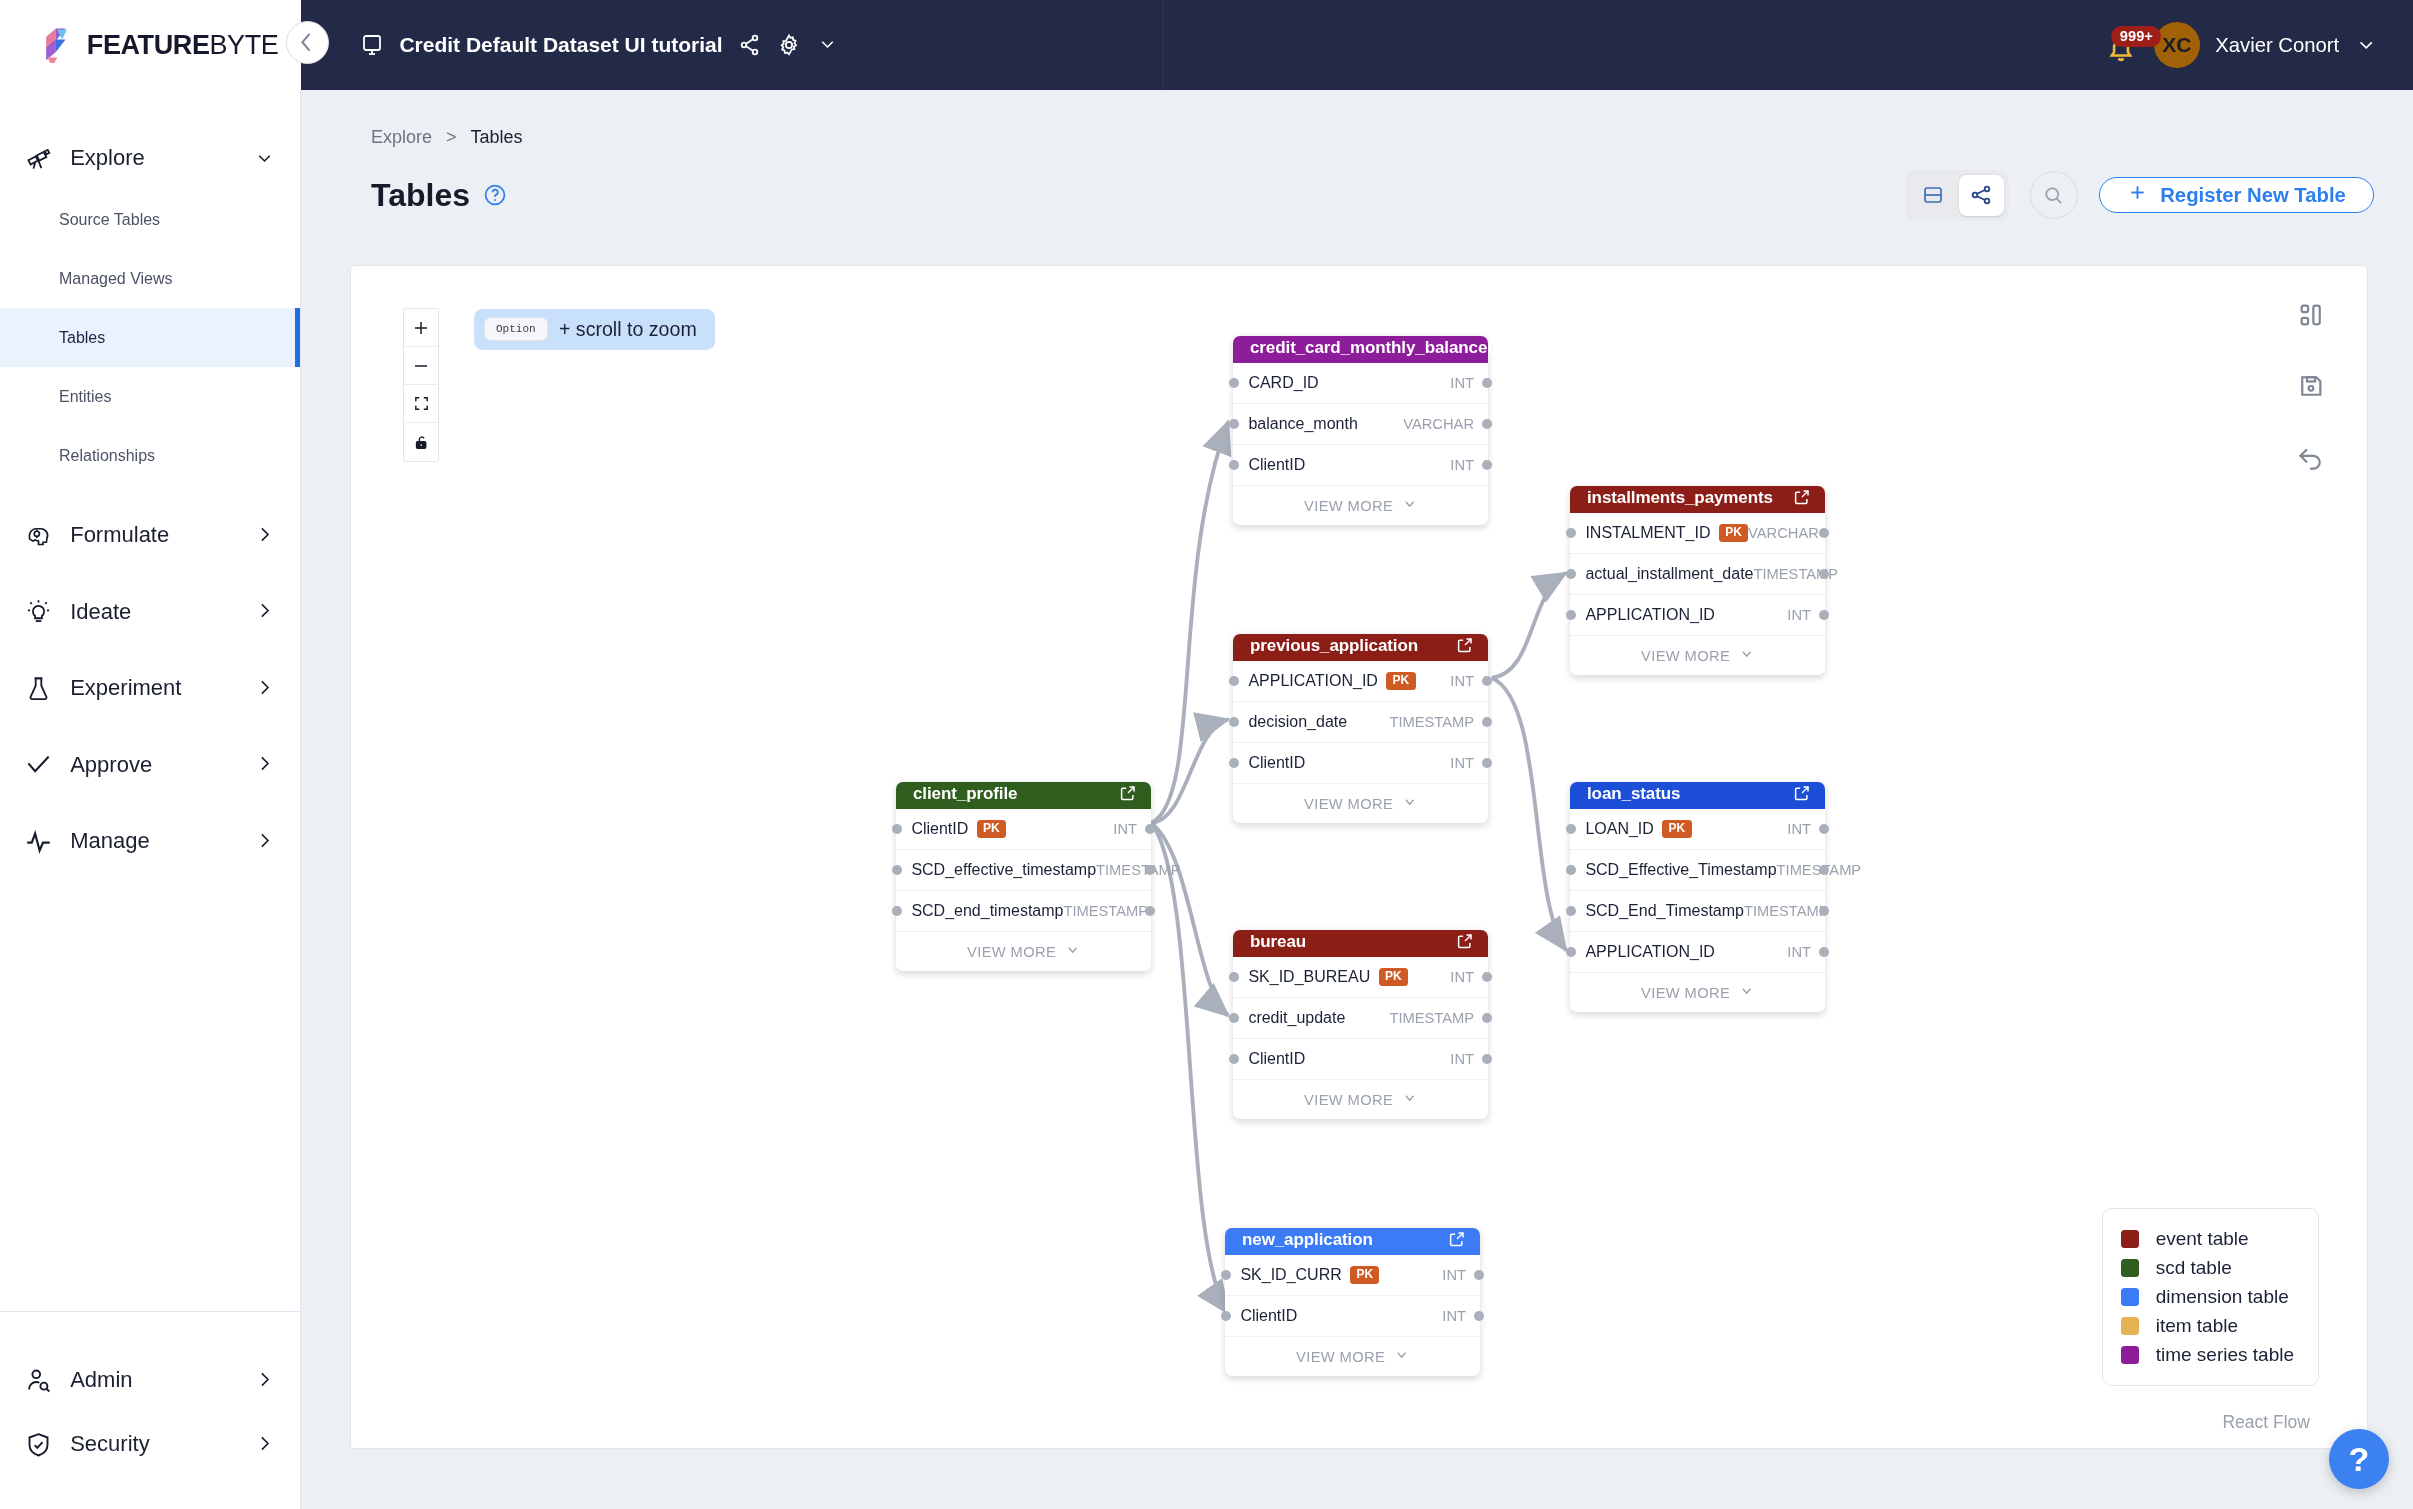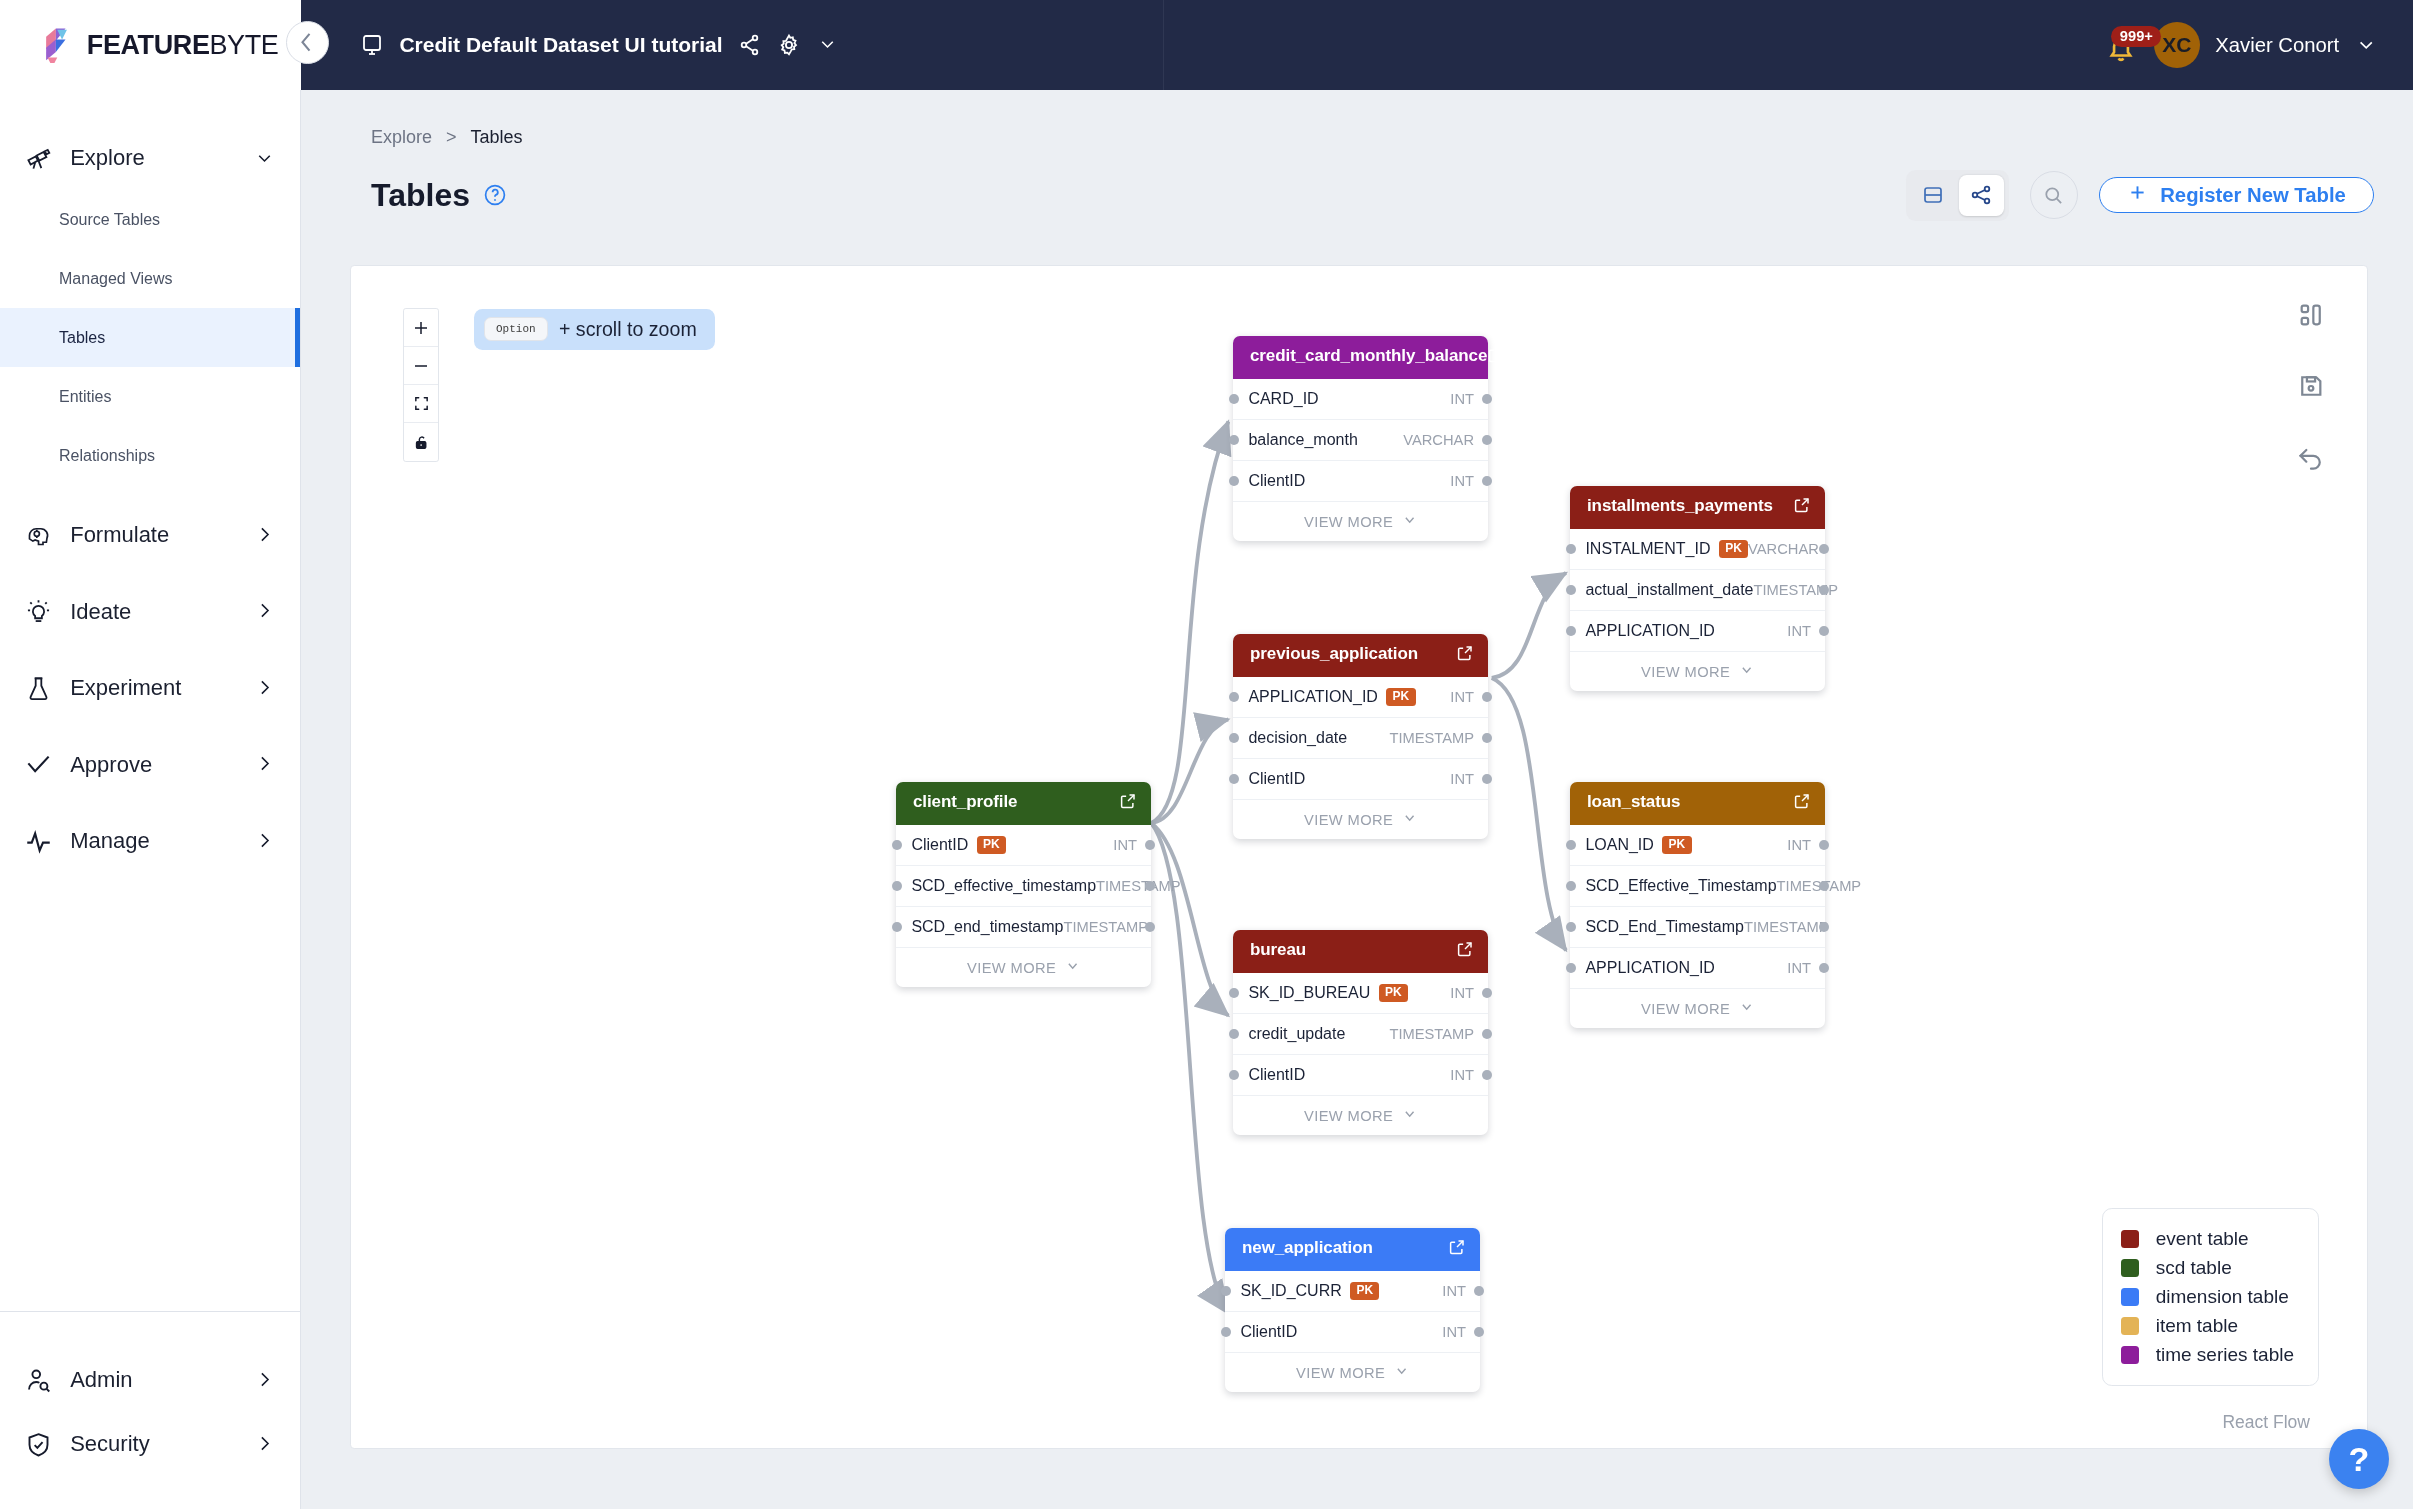--- a/index.html
+++ b/index.html
@@ -83,21 +83,21 @@
   .sw { width:18px; height:18px; border-radius:3.5px; }
   .ltxt { font-size:19px; color:#1b2236; }
   .rfa { position:absolute; right:57px; bottom:15.4px; font-size:17.5px; color:#9aa1ad; z-index:4;}
   .helpfab { position:absolute; right:24px; bottom:19.6px; width:60px; height:60px; border-radius:50%;
              background:#3b82f0; color:#fff; font-size:34px; font-weight:700; display:flex; align-items:center;
              justify-content:center; z-index:9; box-shadow:0 3.5px 11.2px rgba(0,0,0,.2); cursor:pointer; }
 
   
   .node { position:absolute; width:255px; background:#fff; border-radius:7px;
           box-shadow:0 2.1px 7px rgba(18,24,40,.17); z-index:3; }
-  .node-hd { height:43px; border-radius:7px 7px 0 0; display:flex; align-items:center;
+  .node-hd { height:27px; border-radius:7px 7px 0 0; display:flex; align-items:center;
              padding:0 14px 4px 17px; color:#fff; }
   .node-hd .nm { font-size:17px; font-weight:700; letter-spacing:-0.1px; }
   .node-hd .ext { margin-left:auto; cursor:pointer; }
   .frow { height:41px; display:flex; align-items:center; padding:0 14px 0 15.4px; border-bottom:0.7px solid #edf0f4; position:relative; }
   .frow .fn { font-size:16px; color:#1b2236; font-weight:400; }
   .pk { background:#cf5a23; color:#fff; font-size:12px; font-weight:700; border-radius:3.5px;
         padding:2.1px 6.3px; margin-left:8.4px; line-height:1.1; }
   .ft { margin-left:auto; font-size:14.7px; color:#9aa1ad; }
   .dotL, .dotR { position:absolute; width:9.8px; height:9.8px; border-radius:50%; background:#a9b0bb; top:50%; margin-top:-4.9px; }
   .dotL { left:-4.2px; } .dotR { right:-4.2px; }
@@ -622,21 +622,21 @@
         <span>VIEW MORE</span>
         <span>
           <svg width="15.4" height="15.4" viewBox="0 0 24 24" fill="none" stroke="#9aa1ad" stroke-width="2.2">
               <polyline points="6,9 12,16 18,9"></polyline>
             </svg>
         </span>
       </div>
     </div>
 
     <div class="node" style="left:1219px; top:516px;">
-      <div class="node-hd" style="background:#a16207">
+      <div class="node-hd" style="background:#1d4ed8">
         <span class="nm">loan_status</span>
         <span class="ext">
           <svg width="18" height="18" viewBox="0 0 24 24" fill="none" stroke="#fff" stroke-width="2">
             <path d="M14 4h6v6"></path>
               <line x1="20" y1="4" x2="12" y2="12"></line>
               <path d="M18.5 14.5V19a1.5 1.5 0 0 1-1.5 1.5H5A1.5 1.5 0 0 1 3.5 19V7A1.5 1.5 0 0 1 5 5.5h4.5"></path>
           </svg>
         </span>
       </div>
       <div class="frow">

